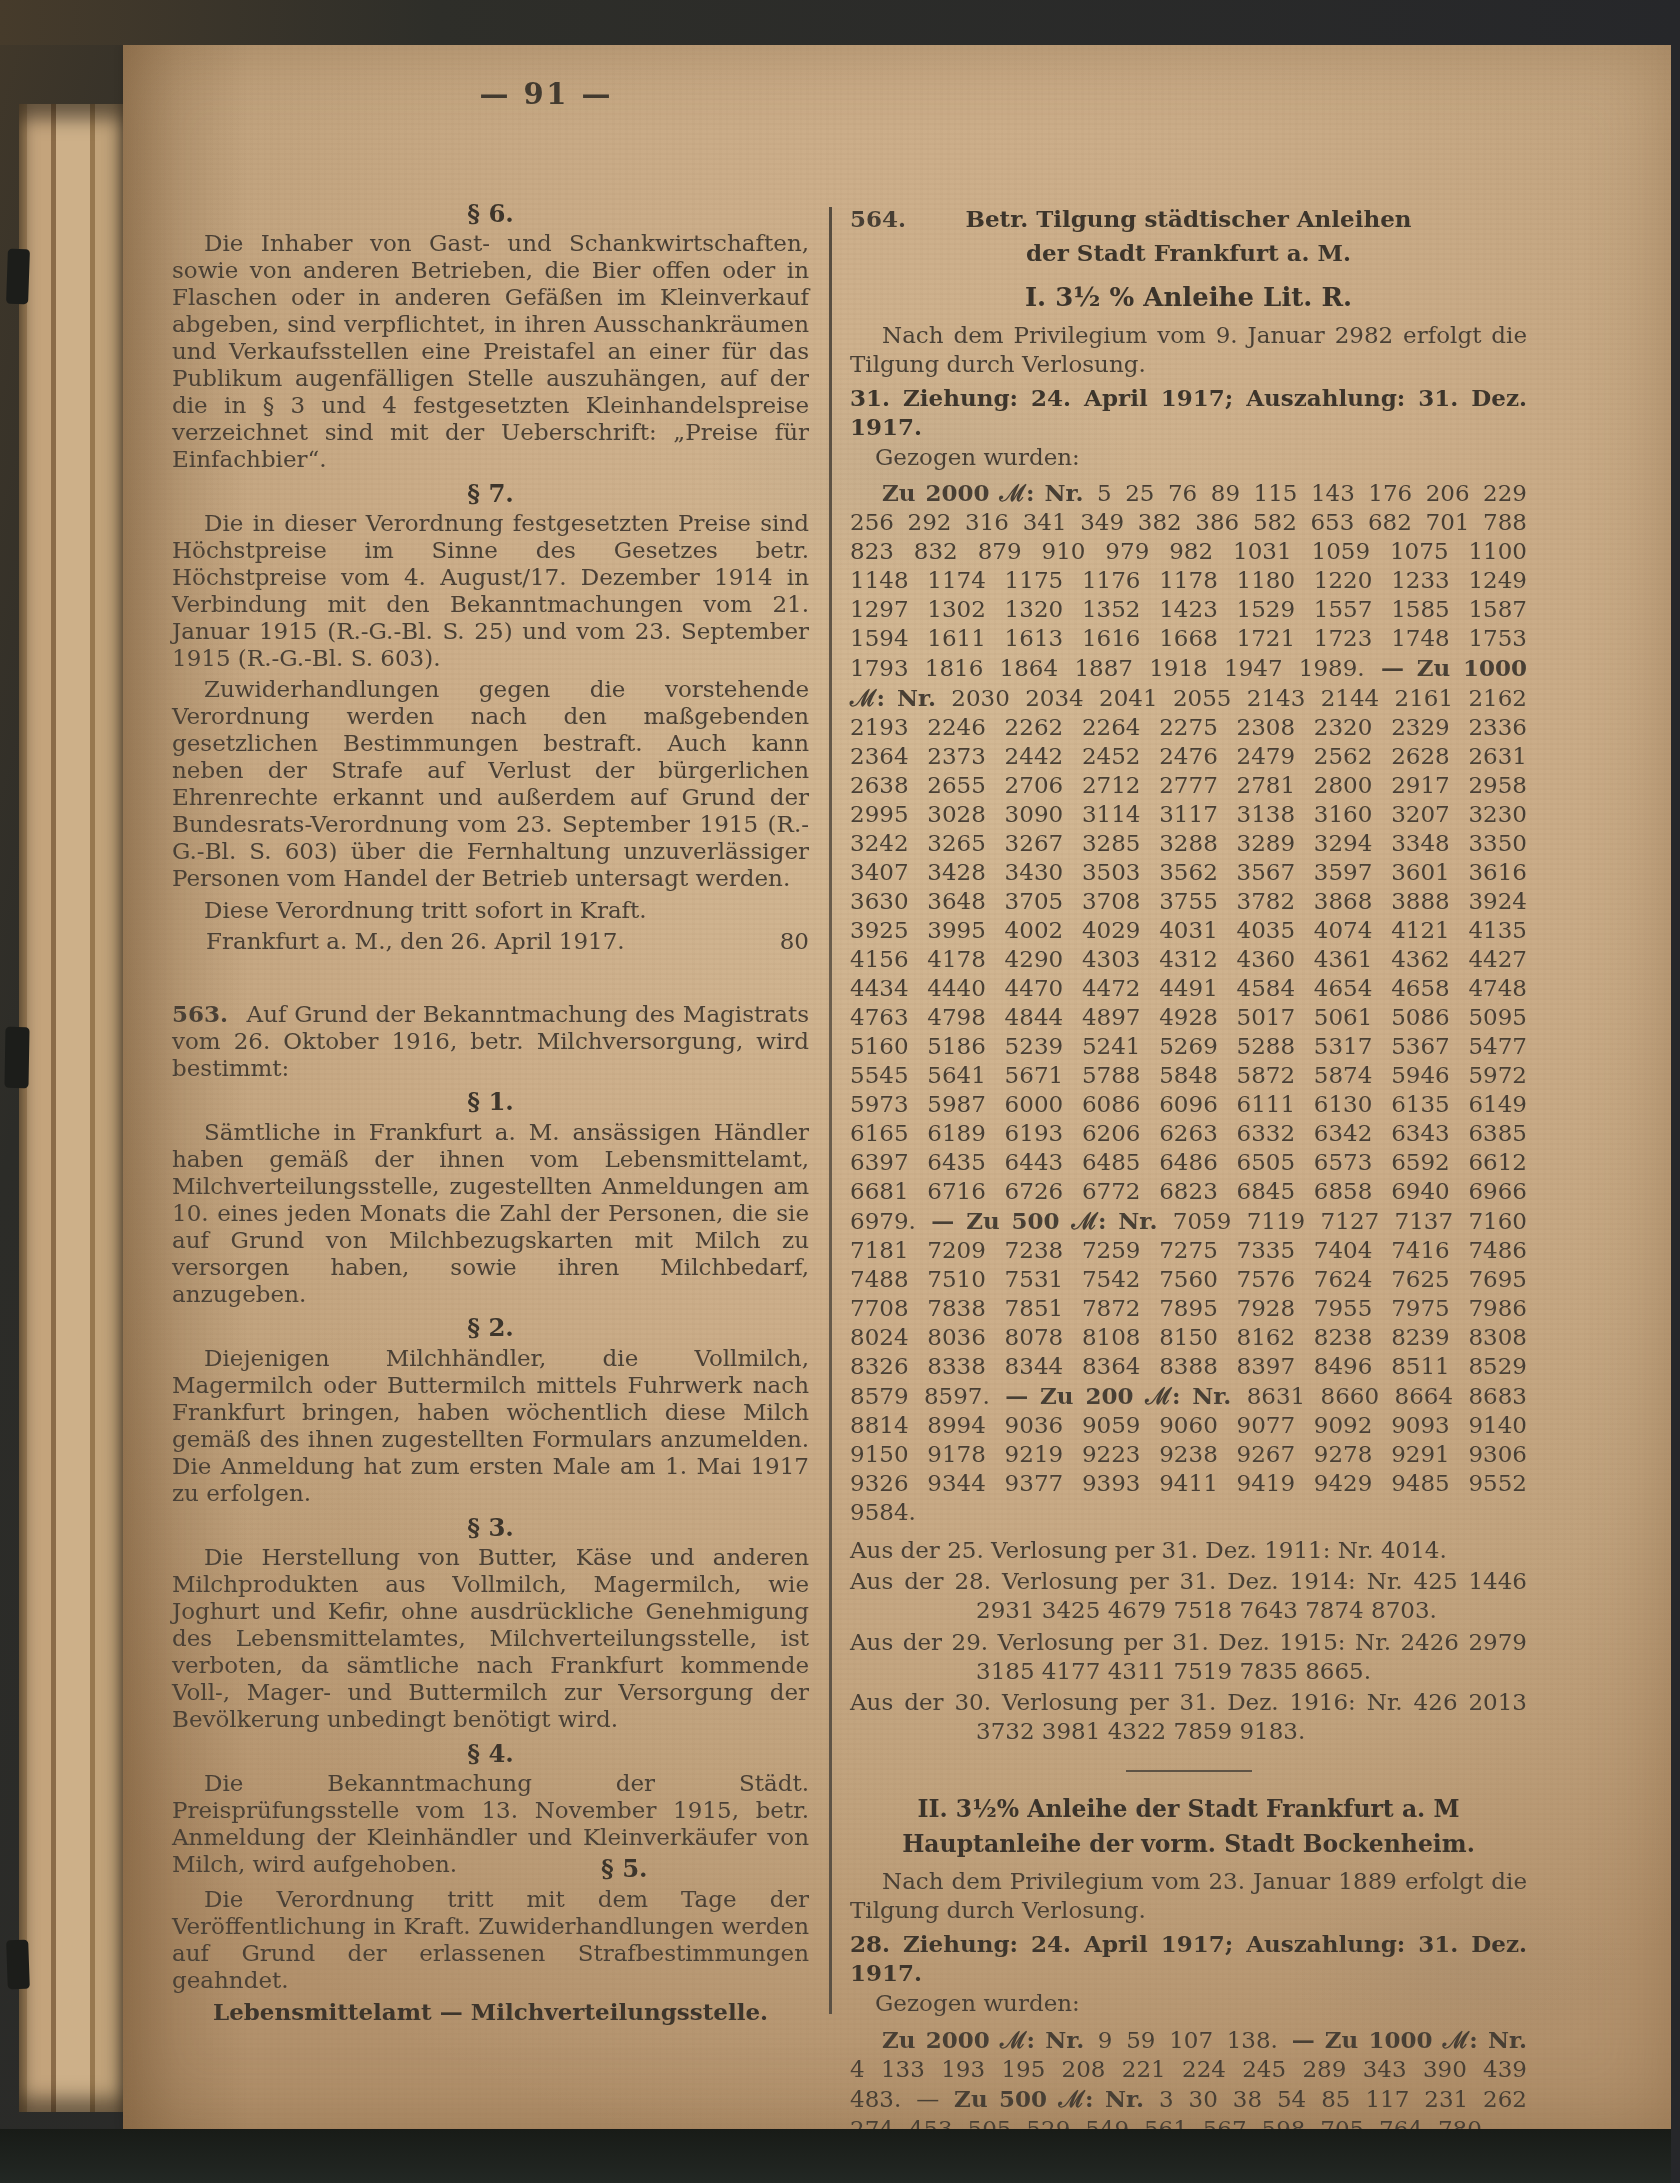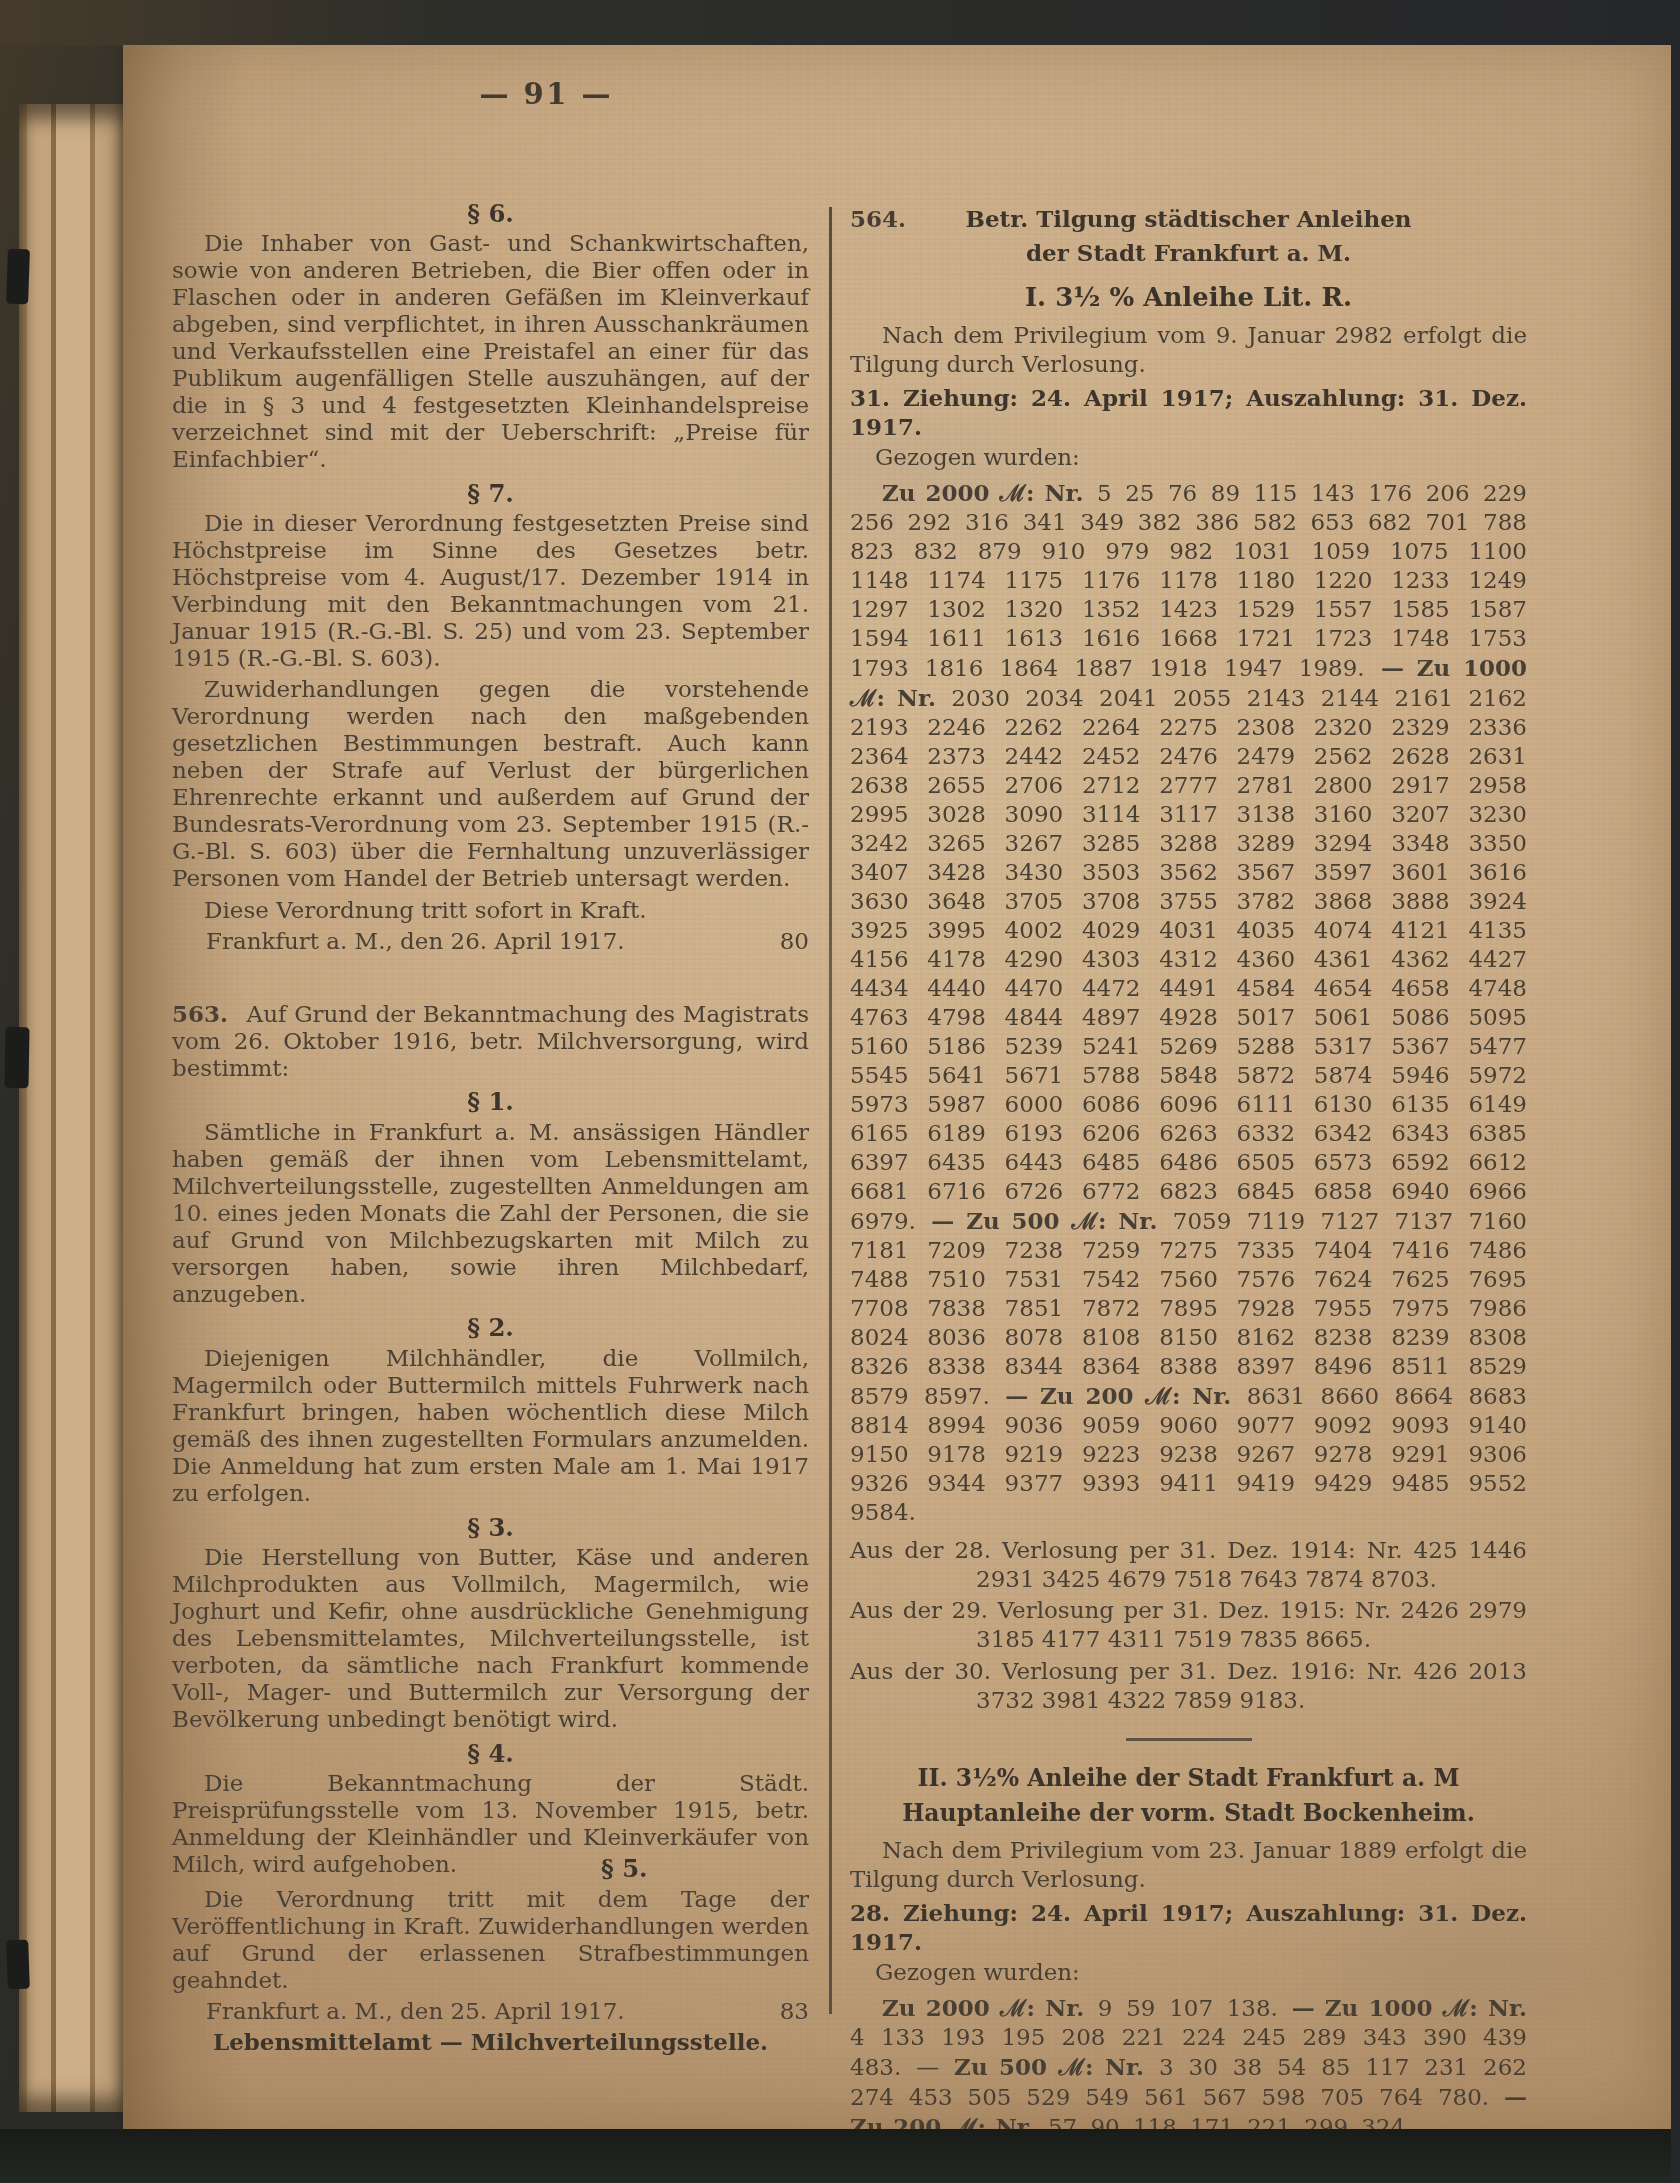--- a/index.html
+++ b/index.html
@@ -119,24 +119,20 @@
 
     <p class="sechead">§ 3.</p>
     <p class="para">Die Herstellung von Butter, Käse und anderen Milchprodukten aus Vollmilch, Magermilch, wie Joghurt und Kefir, ohne ausdrückliche Genehmigung des Lebensmittelamtes, Milchverteilungsstelle, ist verboten, da sämtliche nach Frankfurt kommende Voll-, Mager- und Buttermilch zur Versorgung der Bevölkerung unbedingt benötigt wird.</p>
 
     <p class="sechead">§ 4.</p>
     <p class="para">Die Bekanntmachung der Städt. Preisprüfungsstelle vom 13. November 1915, betr. Anmeldung der Kleinhändler und Kleinverkäufer von Milch, wird aufgehoben.</p>
 
     <p class="sechead same-line">§ 5.</p>
     <p class="para">Die Verordnung tritt mit dem Tage der Veröffentlichung in Kraft. Zuwiderhandlungen werden auf Grund der erlassenen Strafbestimmungen geahndet.</p>
 
-    <p class="dateline">
-      <span>Frankfurt a. M., den 25. April 1917.</span>
-      <span>83</span>
-    </p>
     <p class="sig-amt">Lebensmittelamt — Milchverteilungsstelle.</p>
   </div>
 
   <div class="col-right ink">
     <div class="entry-head">
       <span class="no">564.</span>
       <p class="entry-title">Betr. Tilgung städtischer Anleihen</p>
       <p class="entry-title">der Stadt Frankfurt a. M.</p>
     </div>
 
@@ -149,20 +145,21 @@
       <span class="b">Zu 2000 ℳ: Nr.</span>
       <span>5 25 76 89 115 143 176 206 229 256 292 316 341 349 382 386 582 653 682 701 788 823 832 879 910 979 982 1031 1059 1075 1100 1148 1174 1175 1176 1178 1180 1220 1233 1249 1297 1302 1320 1352 1423 1529 1557 1585 1587 1594 1611 1613 1616 1668 1721 1723 1748 1753 1793 1816 1864 1887 1918 1947 1989.</span>
       <span class="b">— Zu 1000 ℳ: Nr.</span>
       <span>2030 2034 2041 2055 2143 2144 2161 2162 2193 2246 2262 2264 2275 2308 2320 2329 2336 2364 2373 2442 2452 2476 2479 2562 2628 2631 2638 2655 2706 2712 2777 2781 2800 2917 2958 2995 3028 3090 3114 3117 3138 3160 3207 3230 3242 3265 3267 3285 3288 3289 3294 3348 3350 3407 3428 3430 3503 3562 3567 3597 3601 3616 3630 3648 3705 3708 3755 3782 3868 3888 3924 3925 3995 4002 4029 4031 4035 4074 4121 4135 4156 4178 4290 4303 4312 4360 4361 4362 4427 4434 4440 4470 4472 4491 4584 4654 4658 4748 4763 4798 4844 4897 4928 5017 5061 5086 5095 5160 5186 5239 5241 5269 5288 5317 5367 5477 5545 5641 5671 5788 5848 5872 5874 5946 5972 5973 5987 6000 6086 6096 6111 6130 6135 6149 6165 6189 6193 6206 6263 6332 6342 6343 6385 6397 6435 6443 6485 6486 6505 6573 6592 6612 6681 6716 6726 6772 6823 6845 6858 6940 6966 6979.</span>
       <span class="b">— Zu 500 ℳ: Nr.</span>
       <span>7059 7119 7127 7137 7160 7181 7209 7238 7259 7275 7335 7404 7416 7486 7488 7510 7531 7542 7560 7576 7624 7625 7695 7708 7838 7851 7872 7895 7928 7955 7975 7986 8024 8036 8078 8108 8150 8162 8238 8239 8308 8326 8338 8344 8364 8388 8397 8496 8511 8529 8579 8597.</span>
       <span class="b">— Zu 200 ℳ: Nr.</span>
       <span>8631 8660 8664 8683 8814 8994 9036 9059 9060 9077 9092 9093 9140 9150 9178 9219 9223 9238 9267 9278 9291 9306 9326 9344 9377 9393 9411 9419 9429 9485 9552 9584.</span>
     </p>
 
+    <p class="unred">Aus der 25. Verlosung per 31. Dez. 1911: Nr. 4014.</p>
     <p class="unred">Aus der 28. Verlosung per 31. Dez. 1914: Nr. 425 1446 2931 3425 4679 7518 7643 7874 8703.</p>
     <p class="unred">Aus der 29. Verlosung per 31. Dez. 1915: Nr. 2426 2979 3185 4177 4311 7519 7835 8665.</p>
     <p class="unred">Aus der 30. Verlosung per 31. Dez. 1916: Nr. 426 2013 3732 3981 4322 7859 9183.</p>
 
     <div class="rule"></div>
 
     <p class="loan-head2">II. 3½% Anleihe der Stadt Frankfurt a. M</p>
     <p class="loan-head2" style="margin-top:-5px">Hauptanleihe der vorm. Stadt Bockenheim.</p>
     <p class="para">Nach dem Privilegium vom 23. Januar 1889 erfolgt die Tilgung durch Verlosung.</p>
     <p class="drawing">28. Ziehung: 24. April 1917; Auszahlung: 31. Dez. 1917.</p>

